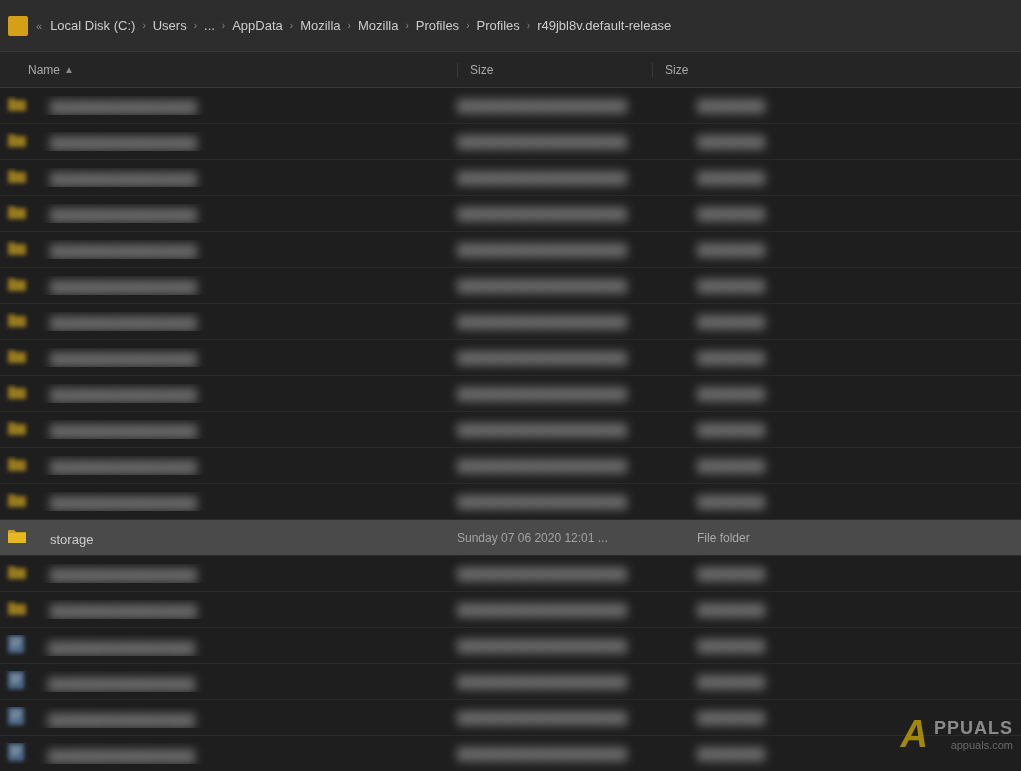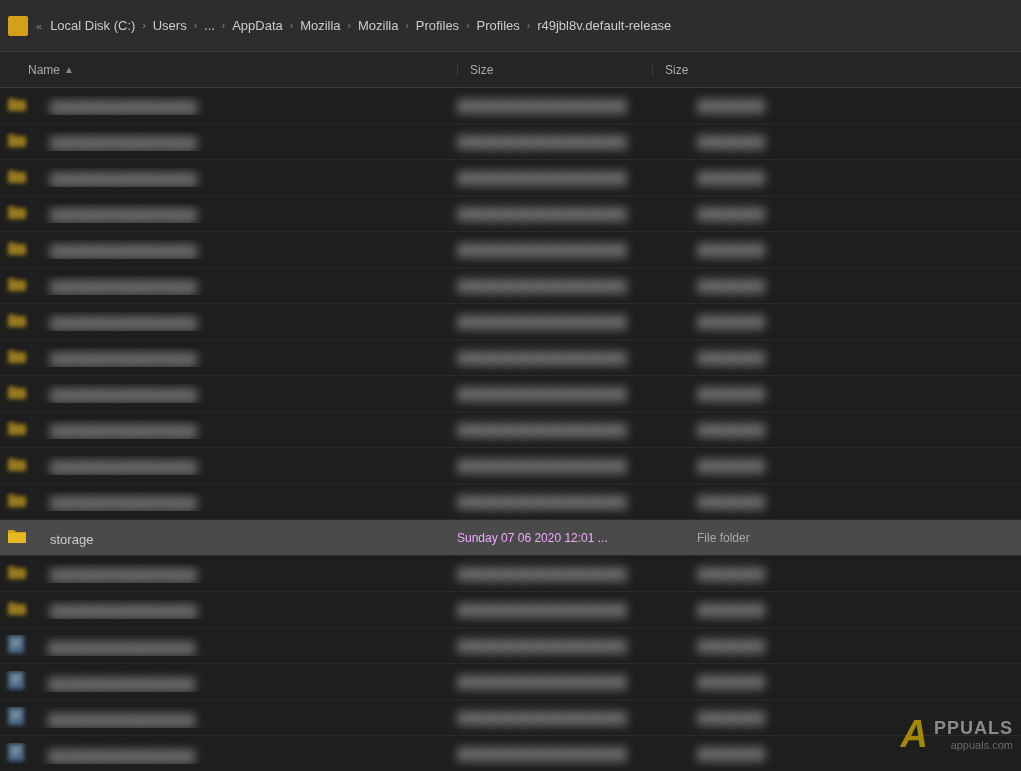--- a/index.html
+++ b/index.html
@@ -142,21 +142,21 @@
       text-overflow: ellipsis;
       white-space: nowrap;
       font-size: 13px;
       color: #cccccc;
     }
 
     .file-row-date {
       width: 240px;
       padding: 0 12px;
       font-size: 12px;
-      color: #f0abfc;
+      color: #a3a3a3;
       white-space: nowrap;
     }
 
     .file-row-type {
       width: 195px;
       padding: 0 12px;
       font-size: 12px;
       color: #aaaaaa;
     }
 

